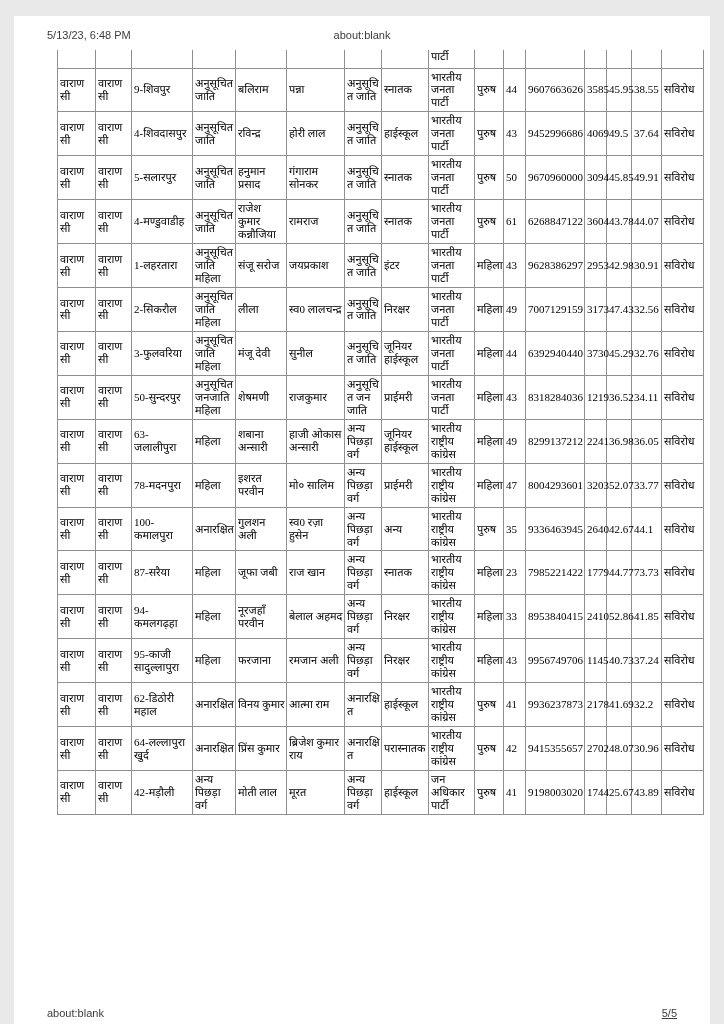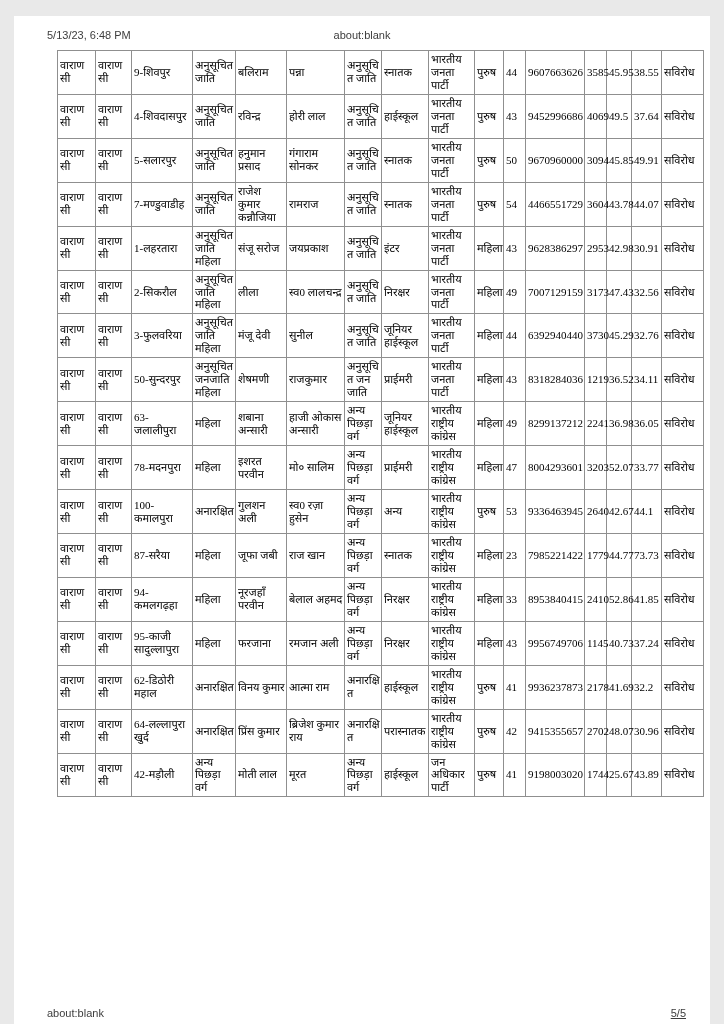--- a/index.html
+++ b/index.html
@@ -30,21 +30,21 @@
     position: absolute;
     top: 991px;
     left: 0;
     width: 100%;
     height: 16px;
     font-family: "Liberation Sans", "DejaVu Sans", sans-serif;
     font-size: 11px;
     color: #3d3d3d;
   }
   .print-footer .footer-url { position: absolute; left: 33px; top: 0; }
-  .print-footer .footer-page { position: absolute; right: 24px; top: 0; text-decoration: underline; }
+  .print-footer .footer-page { position: absolute; right: 33px; top: 0; text-decoration: underline; }
 
   table.data-table {
     position: absolute;
     left: 43px;
     top: 34px;
     width: 646px;
     border-collapse: collapse;
     table-layout: fixed;
     font-size: 11px;
     line-height: 1.18;
@@ -91,20 +91,38 @@
       <col style="width:46px">
         <col style="width:29px">
         <col style="width:22px">
         <col style="width:59px">
       <col style="width:22px">
         <col style="width:25px">
         <col style="width:30px">
         <col style="width:42px">
     </colgroup>
     <tbody id="table-body">
+        <tr class="carryover">
+          <td></td>
+          <td></td>
+          <td></td>
+          <td></td>
+          <td></td>
+          <td></td>
+          <td></td>
+          <td></td>
+          <td>पार्टी</td>
+          <td></td>
+          <td></td>
+          <td></td>
+          <td></td>
+          <td></td>
+          <td></td>
+          <td></td>
+        </tr>
         <tr class="data-row">
           <td>वाराणसी</td>
           <td>वाराणसी</td>
           <td>9-शिवपुर</td>
           <td>अनुसूचित जाति</td>
           <td>बलिराम</td>
           <td>पन्ना</td>
           <td>अनुसूचित जाति</td>
           <td>स्नातक</td>
           <td>भारतीय जनता पार्टी</td>
@@ -148,30 +166,30 @@
           <td>50</td>
           <td>9670960000</td>
           <td>3094</td>
           <td>45.85</td>
           <td>49.91</td>
           <td>सविरोध</td>
         </tr>
         <tr class="data-row">
           <td>वाराणसी</td>
           <td>वाराणसी</td>
-          <td>7-मण्डुवाडीह</td>
+          <td>4-मण्डुवाडीह</td>
           <td>अनुसूचित जाति</td>
           <td>राजेश कुमार कन्नौजिया</td>
           <td>रामराज</td>
           <td>अनुसूचित जाति</td>
           <td>स्नातक</td>
           <td>भारतीय जनता पार्टी</td>
           <td>पुरुष</td>
-          <td>54</td>
-          <td>4466551729</td>
+          <td>61</td>
+          <td>6268847122</td>
           <td>3604</td>
           <td>43.78</td>
           <td>44.07</td>
           <td>सविरोध</td>
         </tr>
         <tr class="data-row">
           <td>वाराणसी</td>
           <td>वाराणसी</td>
           <td>1-लहरतारा</td>
           <td>अनुसूचित जाति महिला</td>
@@ -282,21 +300,21 @@
           <td>वाराणसी</td>
           <td>वाराणसी</td>
           <td>100-कमालपुरा</td>
           <td>अनारक्षित</td>
           <td>गुलशन अली</td>
           <td>स्व0 रज़ा हुसेन</td>
           <td>अन्य पिछड़ा वर्ग</td>
           <td>अन्य</td>
           <td>भारतीय राष्ट्रीय कांग्रेस</td>
           <td>पुरुष</td>
-          <td>53</td>
+          <td>35</td>
           <td>9336463945</td>
           <td>2640</td>
           <td>42.67</td>
           <td>44.1</td>
           <td>सविरोध</td>
         </tr>
         <tr class="data-row">
           <td>वाराणसी</td>
           <td>वाराणसी</td>
           <td>87-सरैया</td>

